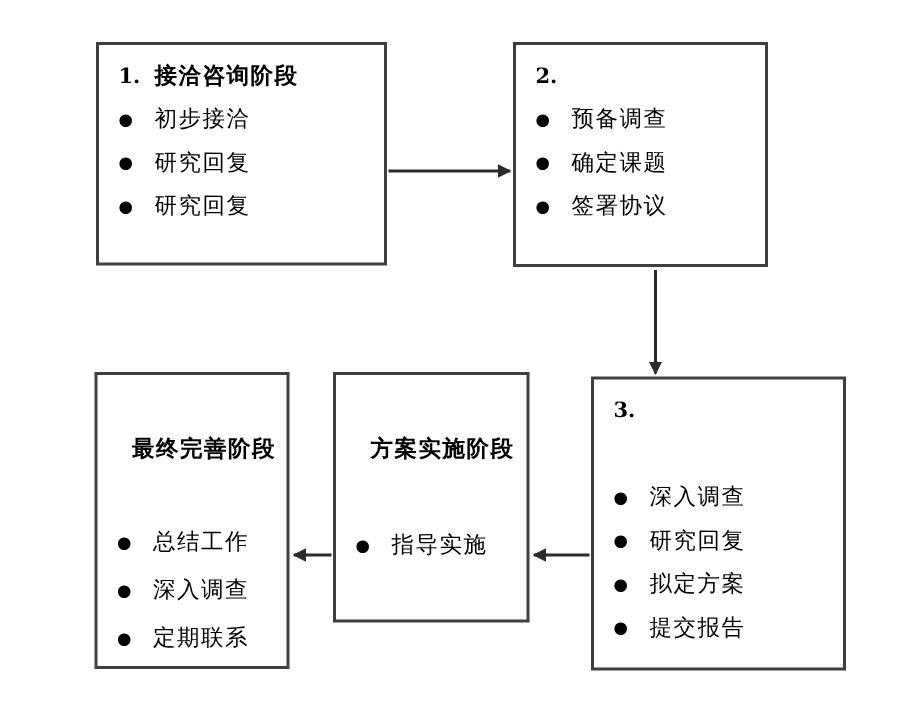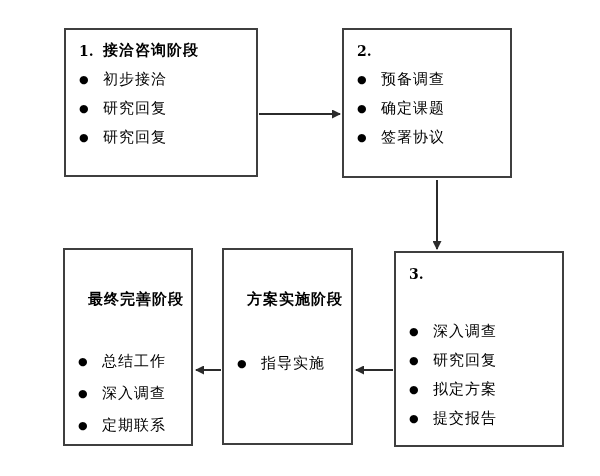--- a/index.html
+++ b/index.html
@@ -66,21 +66,21 @@
   }
   .spacer-29 { height: 29px; }
   .spacer-31 { height: 31px; }
   .spacer-35 { height: 35px; }
   .pad-top { padding-top: 6px; }
 
   
   .box1 { left: 64px;  top: 28px;  width: 194px; height: 149px; }
   .box2 { left: 342px; top: 28px;  width: 170px; height: 150px; }
   .box3 { left: 394px; top: 251px; width: 170px; height: 196px; }
-  .box4 { left: 222px; top: 248px; width: 131px; height: 197px; }
+  .box4 { left: 222px; top: 248px; width: 131px; height: 167px; }
   .box5 { left: 63px;  top: 248px; width: 130px; height: 198px; }
 </style>
 </head>
 <body>
 
 <div class="canvas">
 
   <svg class="arrows" viewBox="0 0 600 476">
     <defs>
       <marker id="ah" markerWidth="9" markerHeight="9" refX="8" refY="4.5" orient="auto" markerUnits="userSpaceOnUse">

